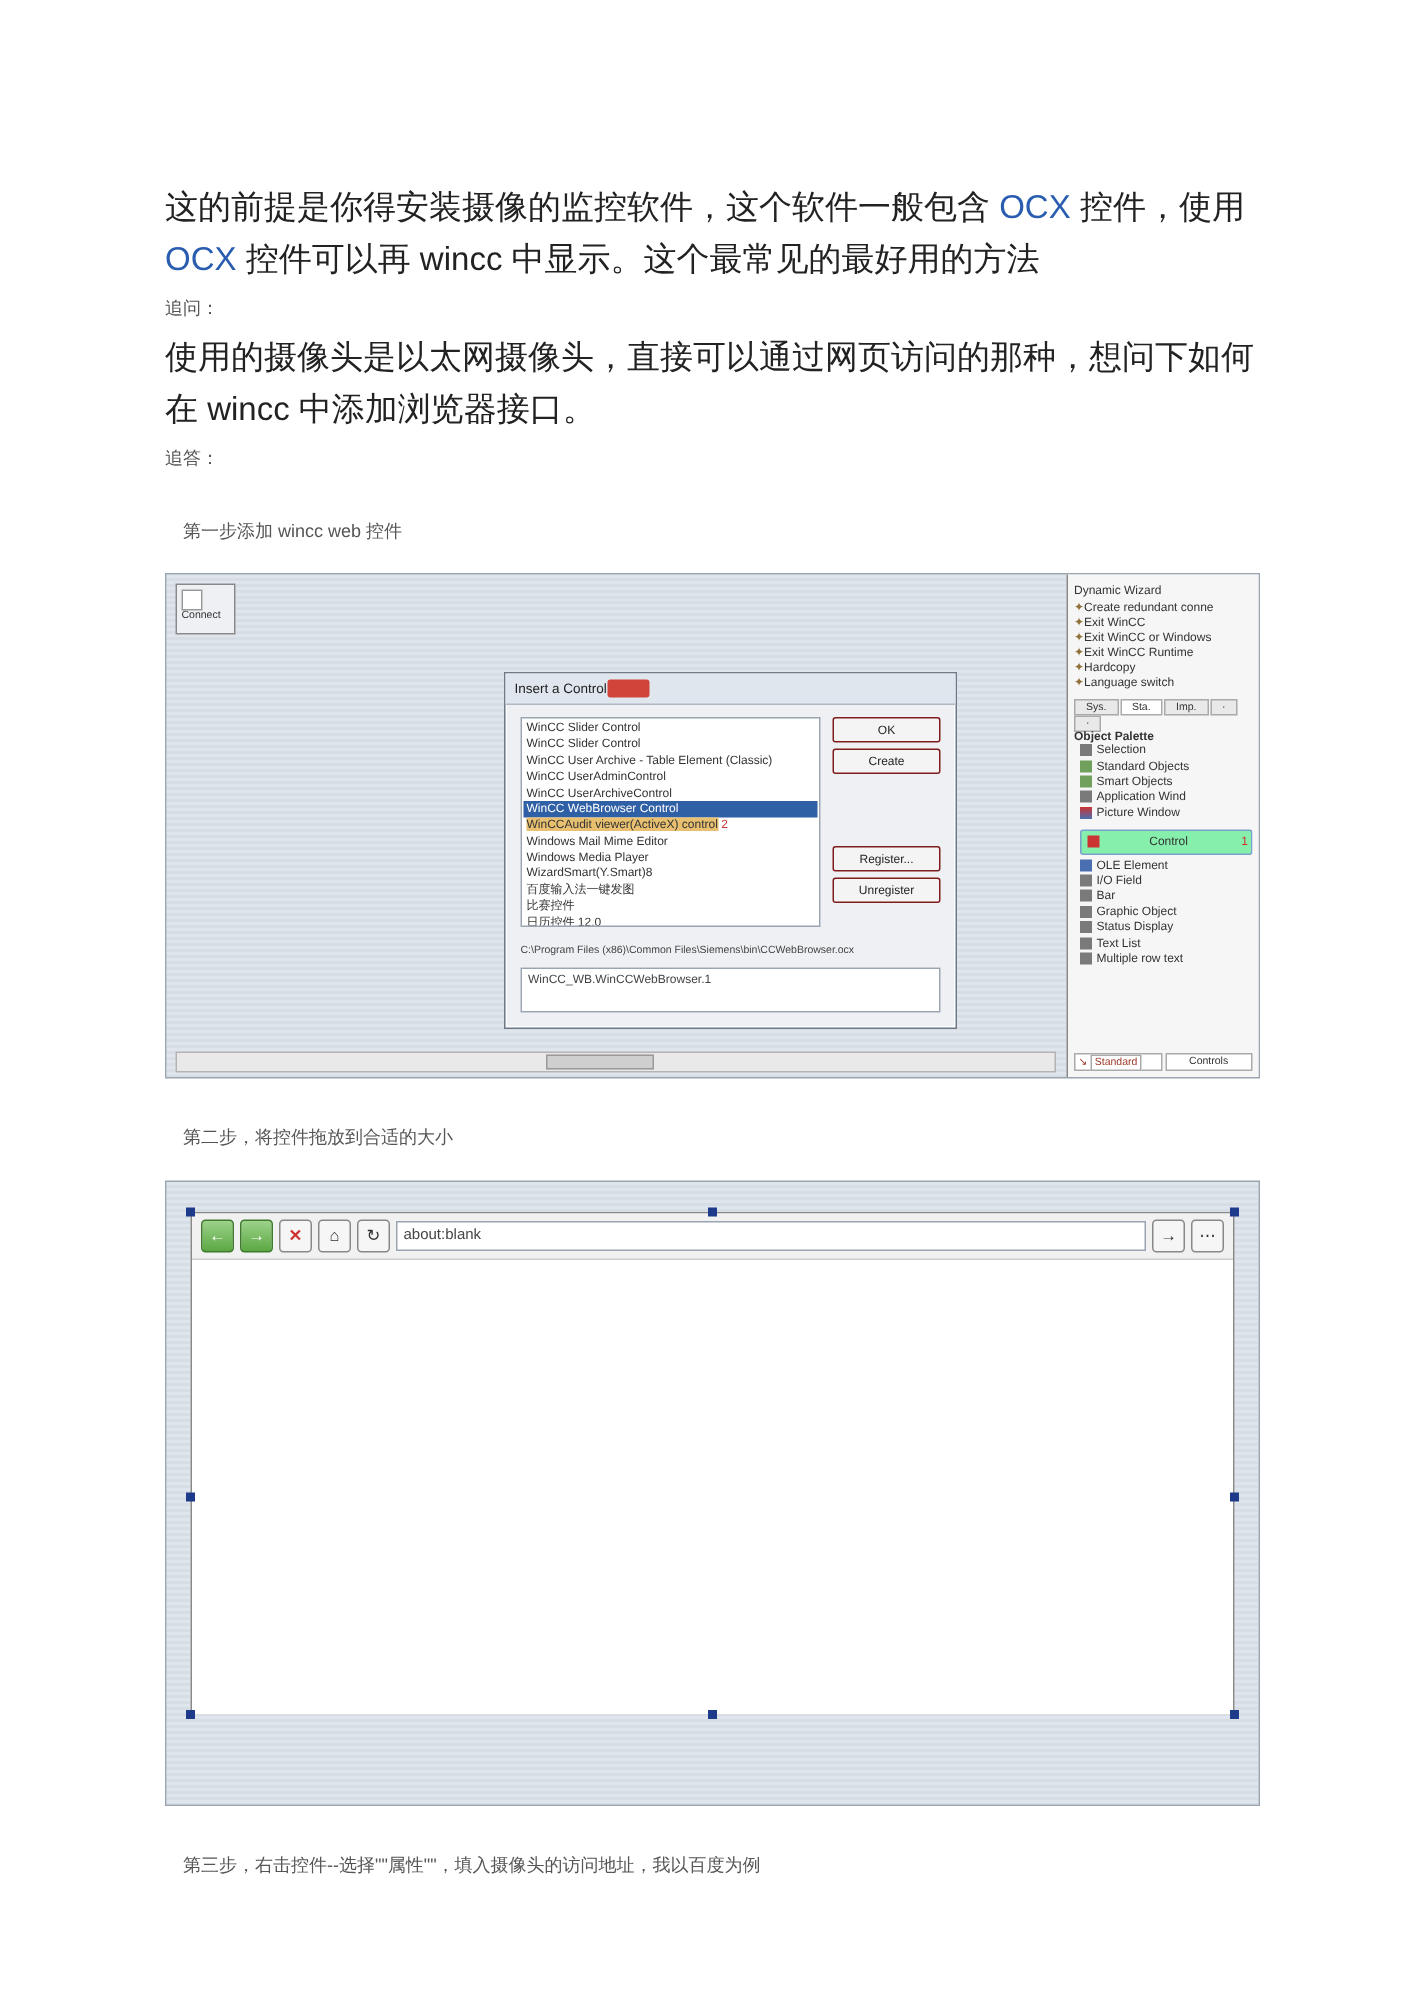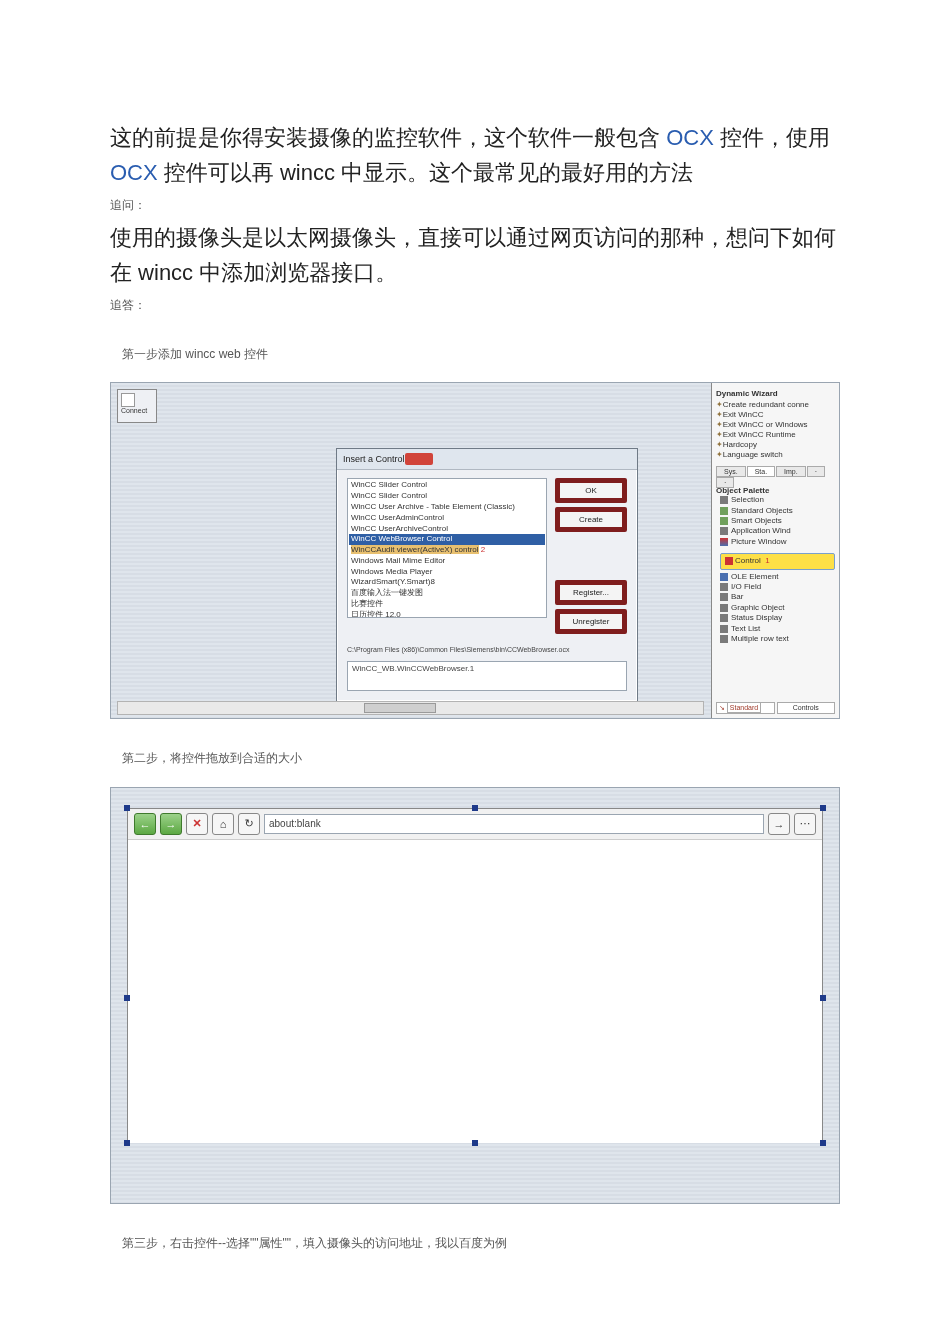--- a/index.html
+++ b/index.html
@@ -8,46 +8,46 @@
   .lnk{color:#2a5db0}
   .small{font-size:12px;color:#555;margin-bottom:4px}
   .step{font-size:12px;color:#555;margin:30px 12px 18px}
   .shot{background:#cdd6e0;background:repeating-linear-gradient(#dfe5ec,#dfe5ec 2px,#d7dde5 2px,#d7dde5 4px);border:1px solid #9aa5b1;position:relative}
   .shot1{height:335px}
   .shot2{height:415px}
   .toolbar-stub{position:absolute;left:6px;top:6px;width:38px;height:32px;background:#eef0f4;border:1px solid #888}
   .toolbar-stub .sq{position:absolute;left:3px;top:3px;width:12px;height:12px;background:#fff;border:1px solid #999}
   .toolbar-stub .lbl{position:absolute;left:3px;top:17px;font-size:7px;color:#333}
   .rp{position:absolute;right:0;top:0;width:128px;height:335px;background:#f6f6f6;border-left:1px solid #888;font-size:8px;color:#333;box-sizing:border-box;padding:6px 4px;overflow:hidden}
-  .rp-title{font-weight:bold;margin-bottom:2px}
+  .rp-title{font-weight:normal;margin-bottom:2px}
   .rp-line{white-space:nowrap;overflow:hidden;line-height:1.25}
   .rp-line .dash{color:#90713a}
   .tabs{margin-top:6px;height:14px}
   .tabs span{display:inline-block;border:1px solid #aaa;background:#e9e9e9;font-size:7px;padding:1px 7px;margin-right:1px}
   .tabs .act{background:#fff}
   .rp-sub{margin-top:6px;font-weight:bold}
   .tree-item{white-space:nowrap;overflow:hidden;line-height:1.3;padding-left:4px}
   .ico{display:inline-block;width:8px;height:8px;background:#7a7a7a;margin-right:3px;vertical-align:middle}
   .ico-grn{background:#70a05c}
   .ico-red{background:#c33}
   .ico-blu{background:#4a6fb0}
   .ico-mix{background:linear-gradient(#c33,#4a6fb0)}
-  .ctrl-row{background:#fde047;border:1px solid #7aa0cc;border-radius:2px;margin:6px 0 2px;padding:2px 2px;display:flex;align-items:center;justify-content:flex-start}
+  .ctrl-row{background:#86efac;border:1px solid #7aa0cc;border-radius:2px;margin:6px 0 2px;padding:2px 2px;display:flex;align-items:center;justify-content:space-between}
   .ctrl-row .ico-red{margin:0 2px}
   .rp-bottom{position:absolute;left:4px;right:4px;bottom:4px;display:flex;gap:2px}
   .rp-bottom span{flex:1;border:1px solid #aaa;background:#fff;font-size:7px;padding:1px 2px;text-align:center;white-space:nowrap}
   .rp-bottom span:first-child{color:#a03a2a}
   .dlg{position:absolute;left:225px;top:65px;width:300px;background:#eef0f4;border:1px solid #6f7a86;box-shadow:0 0 0 1px #fff inset;font-size:9px}
   .dlg-title{background:#dfe6ee;border-bottom:1px solid #b0b8c2;padding:4px 6px;font-size:9px;display:flex;align-items:center}
   .dlg-title .xbox{width:28px;height:12px;background:#d1443a;border-radius:2px}
   .dlg-body{padding:8px 10px 12px;display:flex;gap:8px}
   .dlg-list{flex:1;background:#fff;border:1px solid #9aa5b1;height:136px;overflow:hidden;font-size:8px;line-height:1.35;padding:1px 3px;color:#333}
   .dlg-list .hl{background:#2f5fa5;color:#fff;padding:0 2px;margin:0 -2px}
   .dlg-btns{width:72px;display:flex;flex-direction:column;gap:4px}
-  .wbtn{background:#f4f4f4;border:5px solid #7f1d1d;border-radius:2px;font-size:8px;padding:3px 0;text-align:center}
+  .wbtn{background:#f4f4f4;border:1px solid #7f1d1d;border-radius:2px;font-size:8px;padding:3px 0;text-align:center}
   .dlg-info{padding:0 10px 4px;font-size:7px;color:#444}
   .dlg-path{background:#fff;border:1px solid #9aa5b1;margin:4px 10px 10px;height:24px;font-size:8px;padding:2px 4px;color:#444;overflow:hidden}
   .hscroll{position:absolute;left:6px;right:135px;bottom:3px;height:12px;background:#e9e9e9;border:1px solid #b3b3b3}
   .hscroll .thumb{position:absolute;left:42%;width:12%;top:1px;bottom:1px;background:#cfcfcf;border:1px solid #9a9a9a}
   .browser{position:absolute;left:16px;right:16px;top:20px;bottom:60px;background:#fff;border:1px solid #888}
   .addr{display:flex;align-items:center;gap:4px;padding:4px 6px;border-bottom:1px solid #ccc;background:#f1f1f1}
   .ibtn{width:20px;height:20px;border:1px solid #888;border-radius:3px;background:#f6f6f6;display:flex;align-items:center;justify-content:center;font-size:11px;color:#333}
   .ibtn.grn{background:linear-gradient(#9cd28a,#5ca843);color:#fff;border-color:#3f7a2d}
   .ibtn.red{color:#c33;font-weight:bold}
   .addr input{flex:1;height:18px;border:1px solid #9aa5b1;font-size:10px;padding:0 4px;background:#fff;color:#444}

